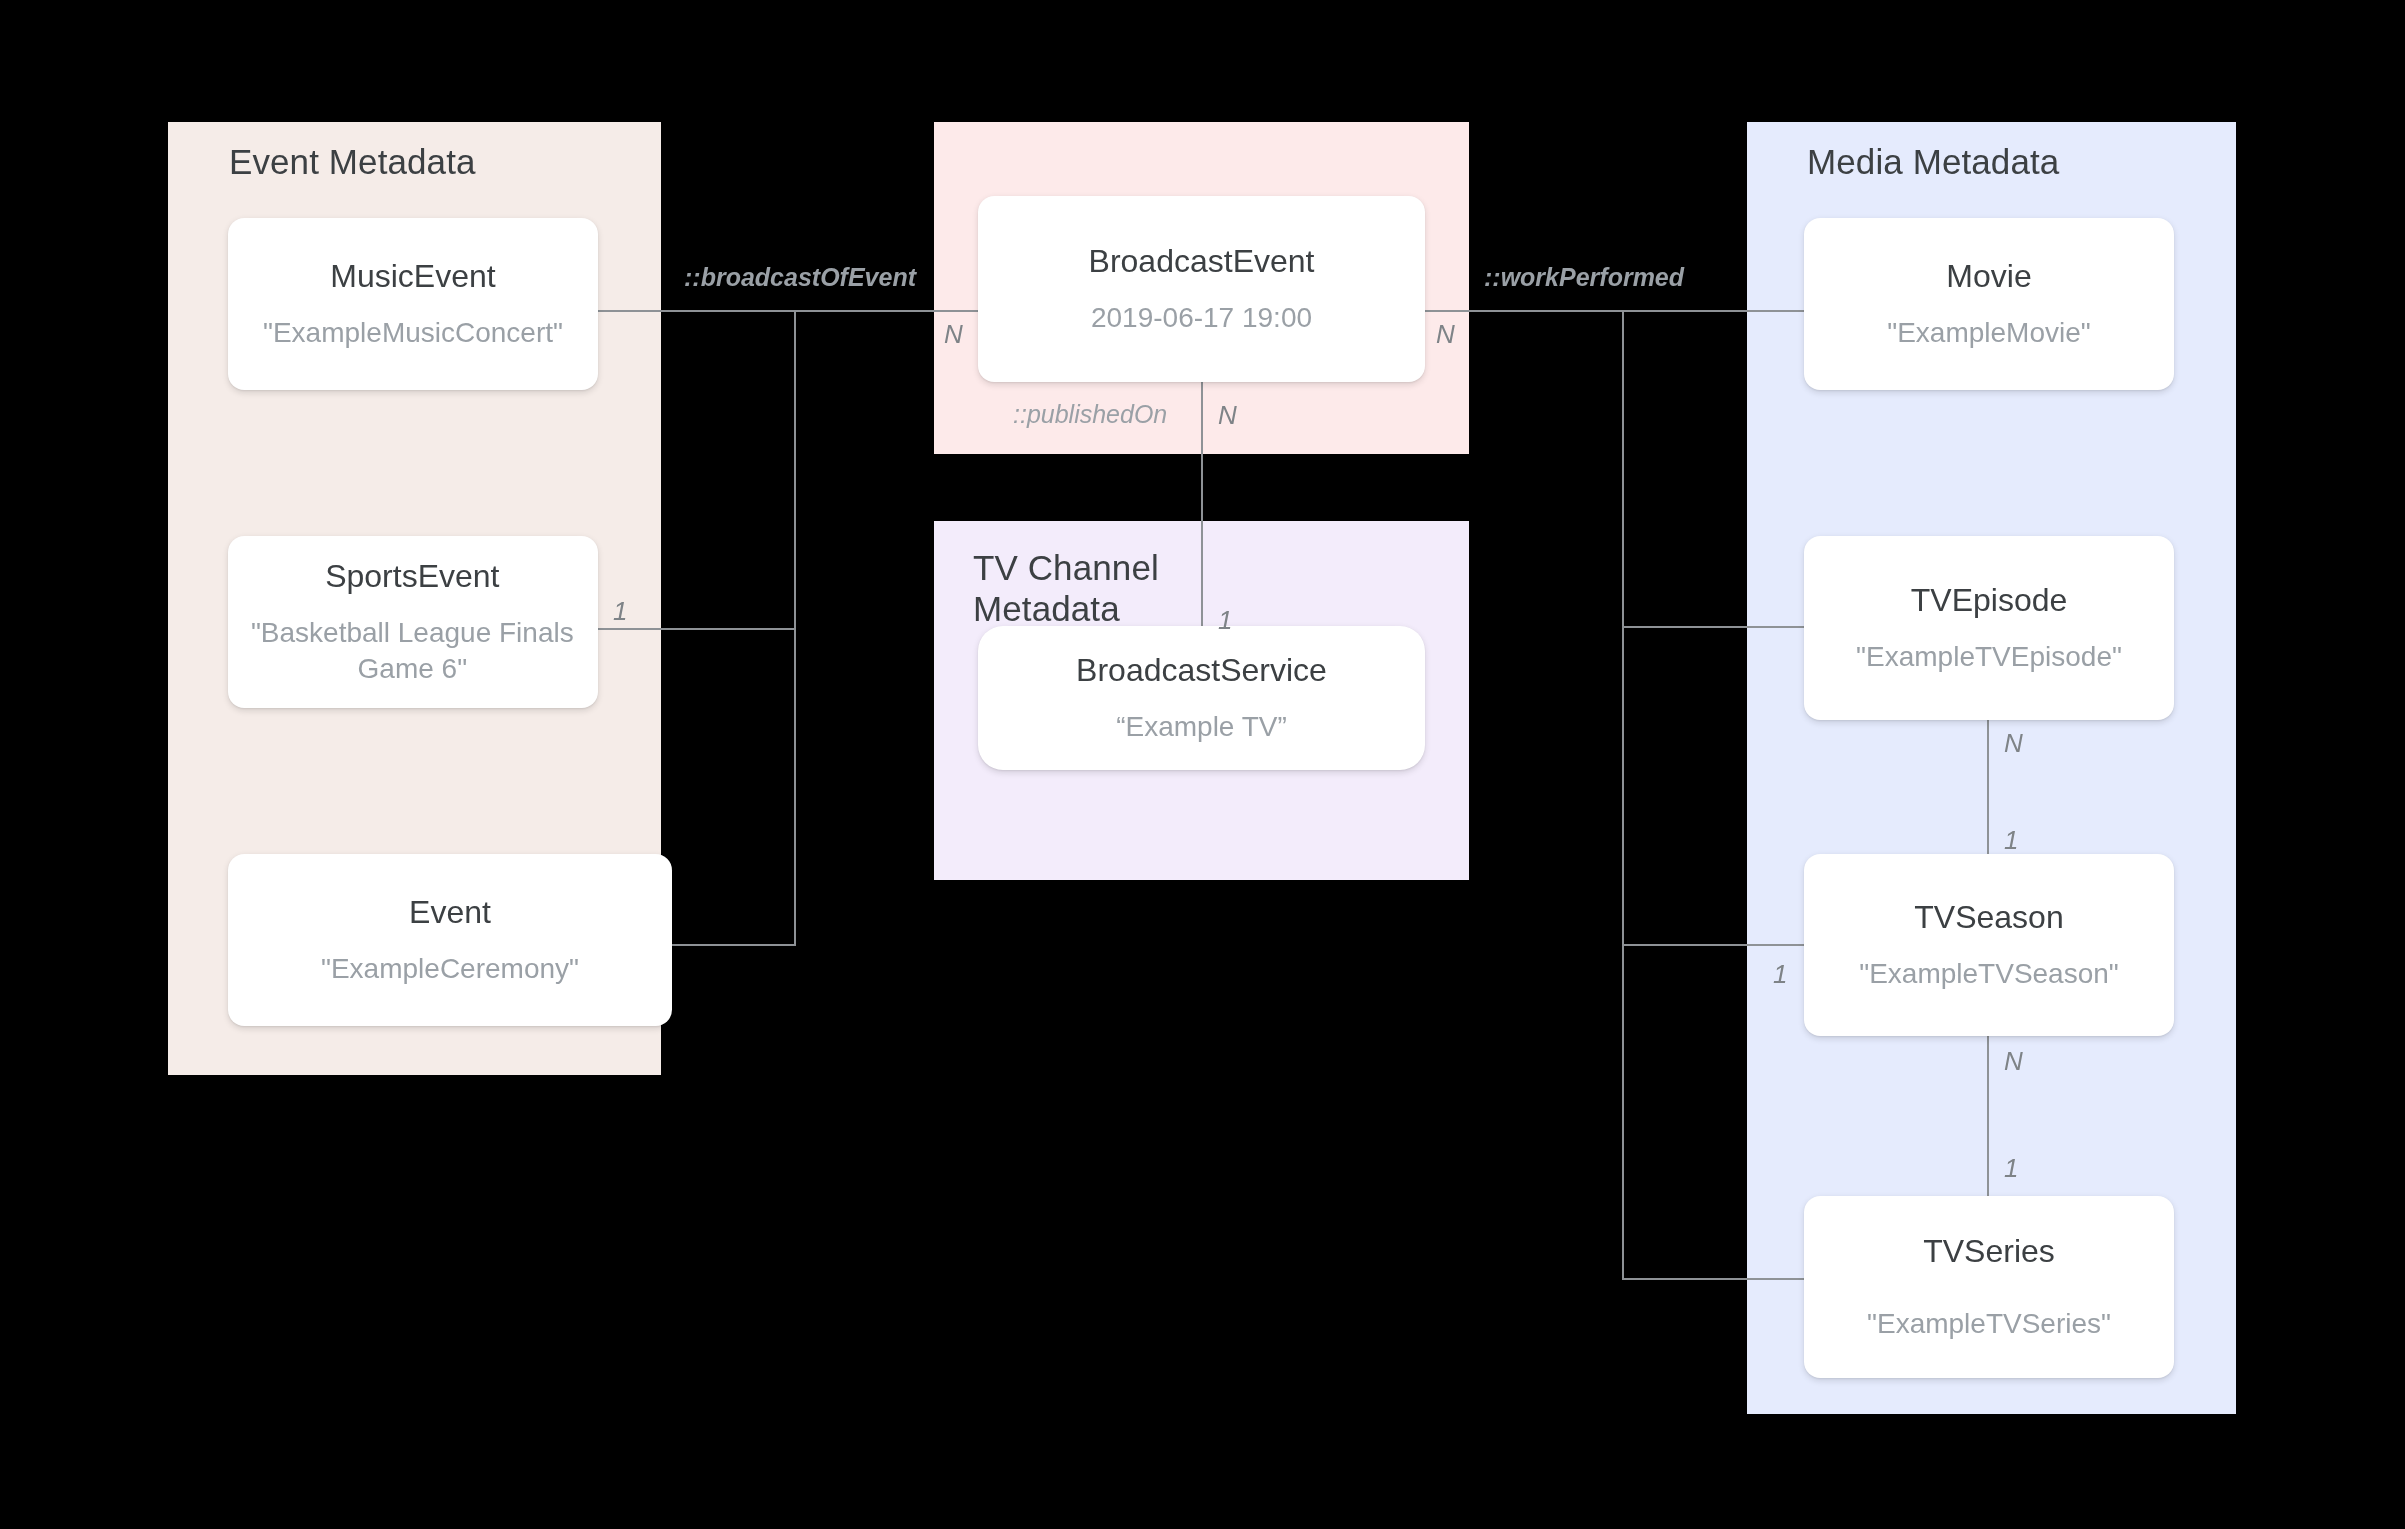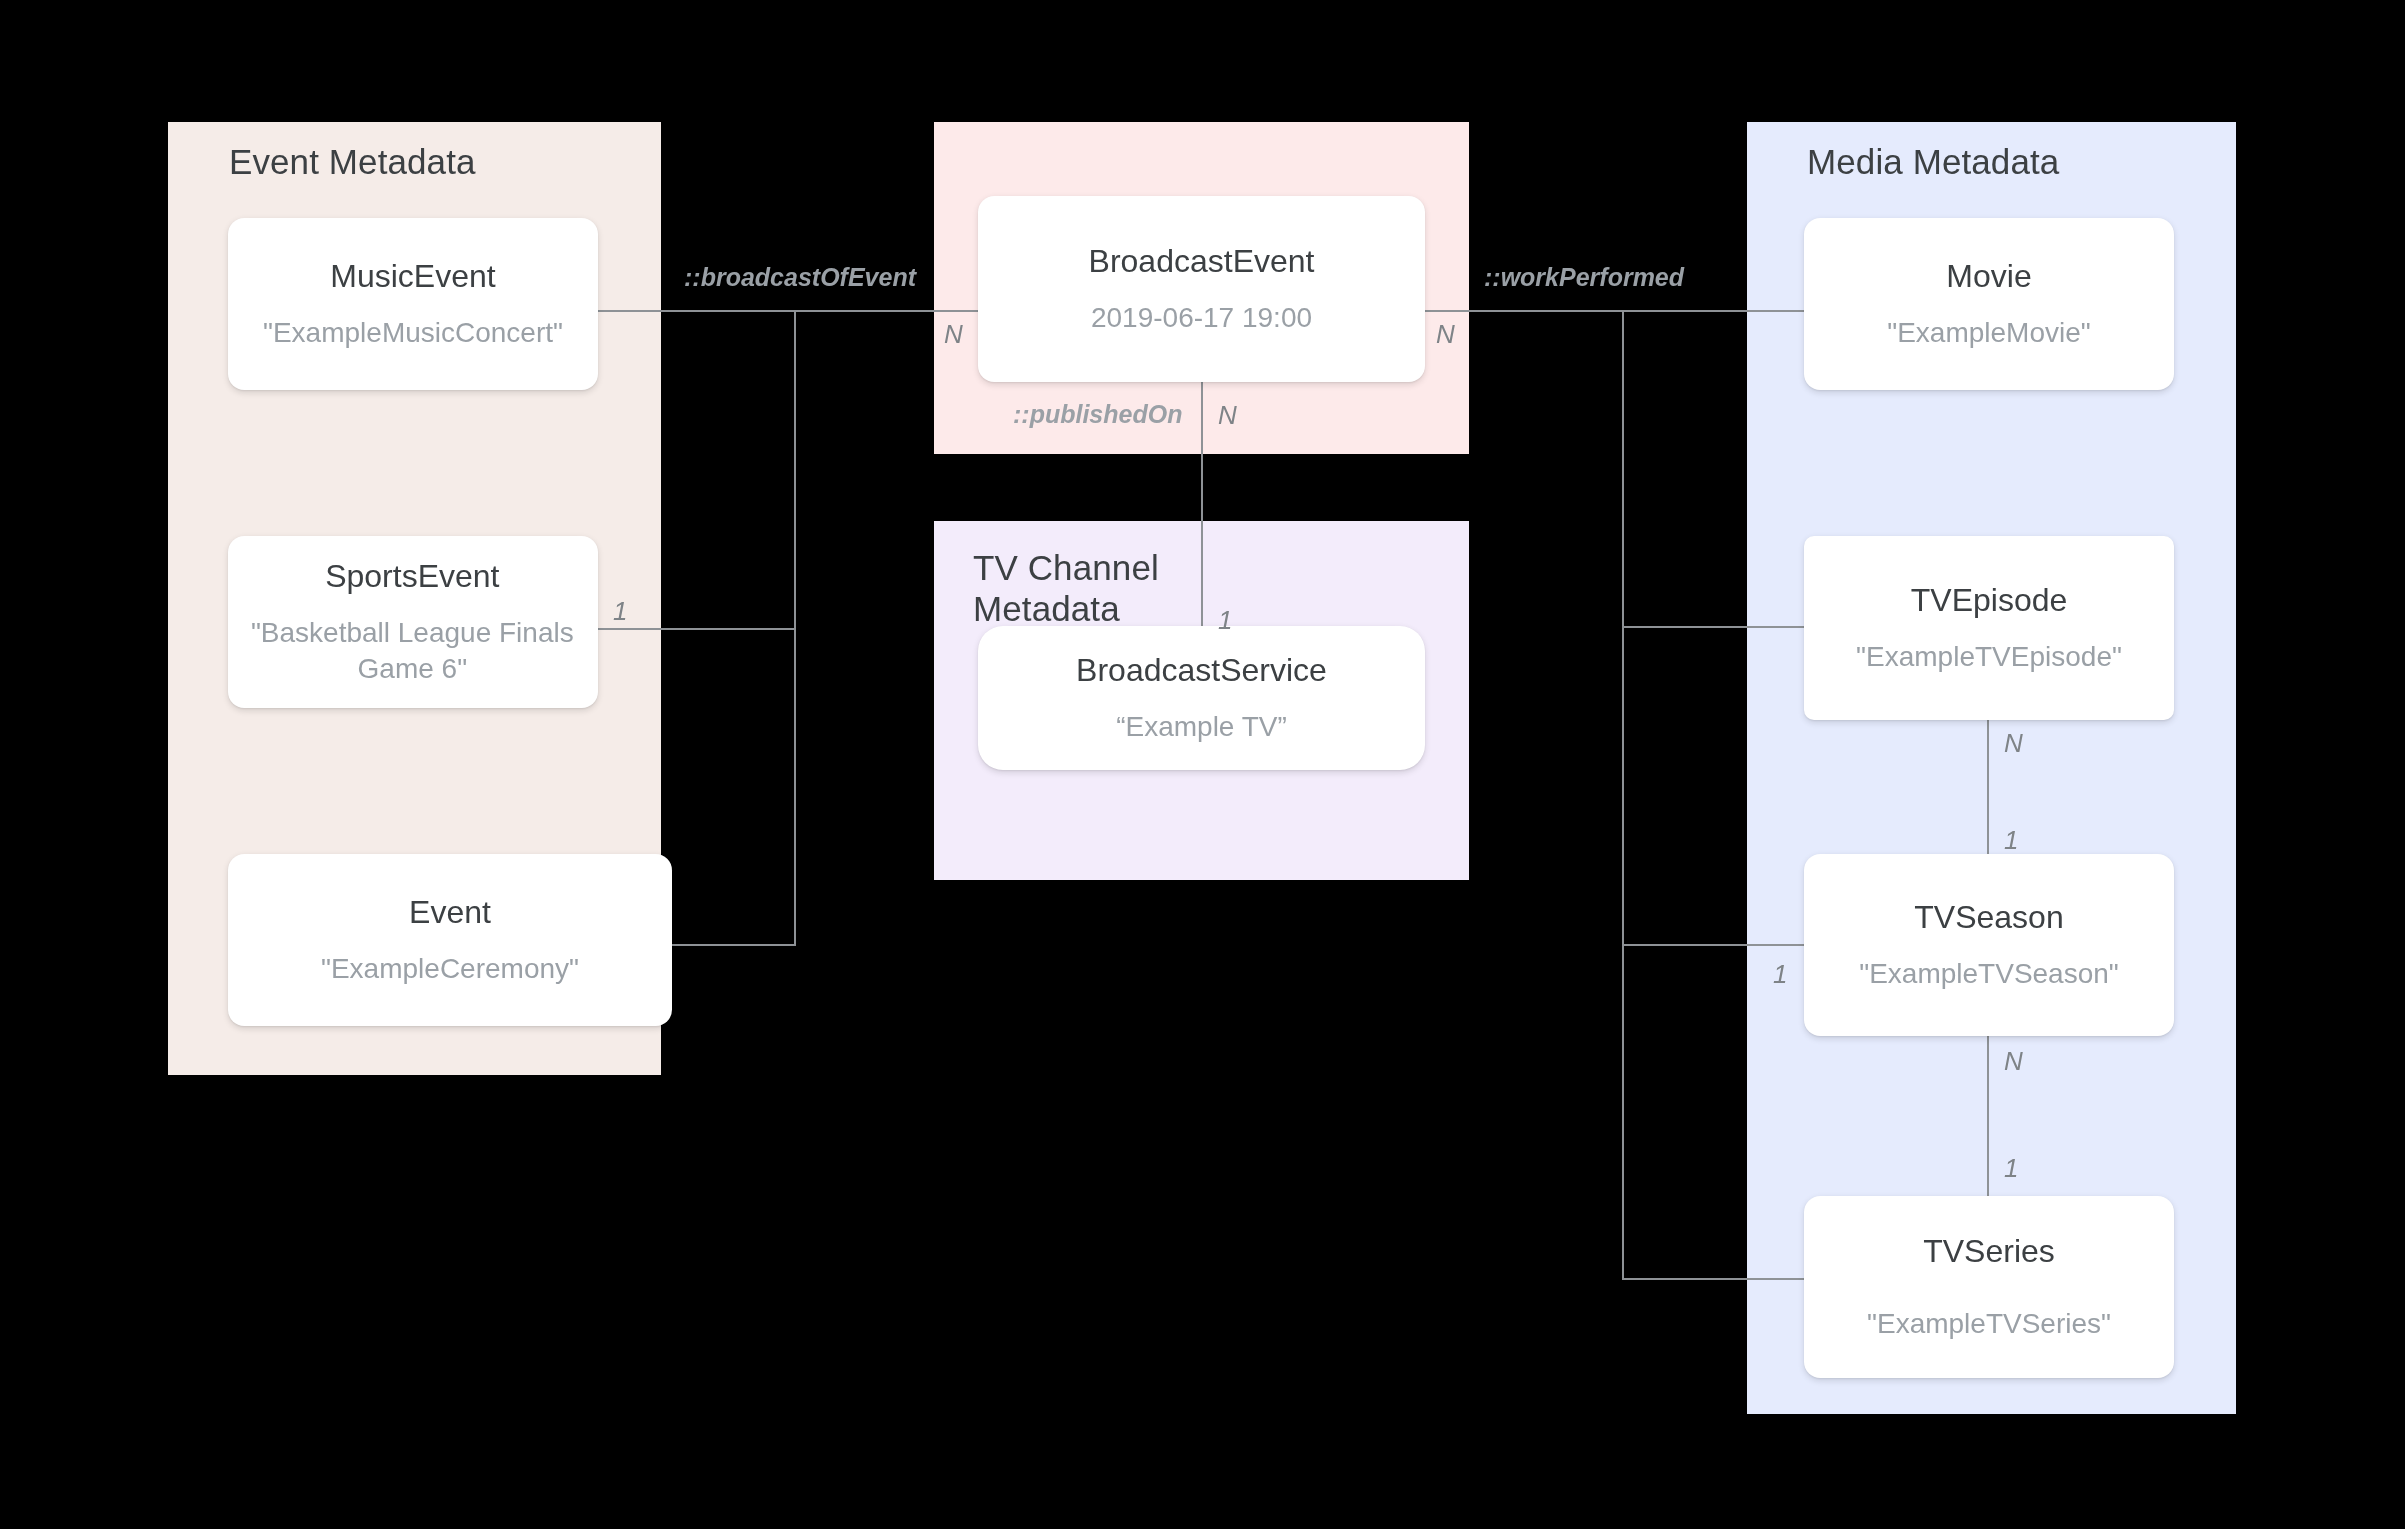--- a/index.html
+++ b/index.html
@@ -146,40 +146,40 @@
   <div class="card" style="left:978px;top:626px;width:447px;height:144px;border-radius:25px;">
     <div class="card-title">BroadcastService</div>
     <div class="card-value">“Example TV”</div>
   </div>
 
   <div class="card" style="left:1804px;top:218px;width:370px;height:172px;">
     <div class="card-title">Movie</div>
     <div class="card-value">"ExampleMovie"</div>
   </div>
 
-  <div class="card" style="left:1804px;top:536px;width:370px;height:184px;border-radius:10px;">
+  <div class="card" style="left:1804px;top:536px;width:370px;height:184px;">
     <div class="card-title">TVEpisode</div>
     <div class="card-value">"ExampleTVEpisode"</div>
   </div>
 
   <div class="card" style="left:1804px;top:854px;width:370px;height:182px;">
     <div class="card-title">TVSeason</div>
     <div class="card-value">"ExampleTVSeason"</div>
   </div>
 
   <div class="card" style="left:1804px;top:1196px;width:370px;height:182px;gap:16px;">
     <div class="card-title">TVSeries</div>
     <div class="card-value">"ExampleTVSeries"</div>
   </div>
 
   <div class="rel-label" style="left:684px;top:263px;">::broadcastOfEvent</div>
 
   <div class="rel-label" style="left:1484px;top:263px;">::workPerformed</div>
 
-  <div class="rel-label" style="left:1013px;top:400px;font-weight:bold;">::publishedOn</div>
+  <div class="rel-label" style="left:1013px;top:400px;font-weight:normal;">::publishedOn</div>
 
   <div class="card-label" style="left:613px;top:596px;">1</div>
 
   <div class="card-label" style="left:944px;top:319px;">N</div>
 
   <div class="card-label" style="left:1436px;top:319px;">N</div>
 
   <div class="card-label" style="left:1218px;top:400px;">N</div>
 
   <div class="card-label" style="left:1218px;top:605px;">1</div>

